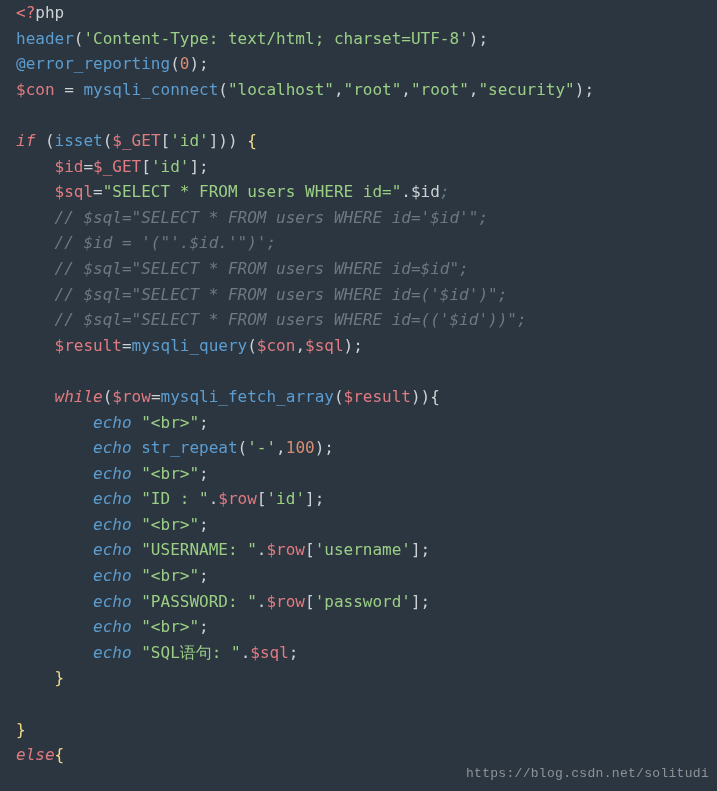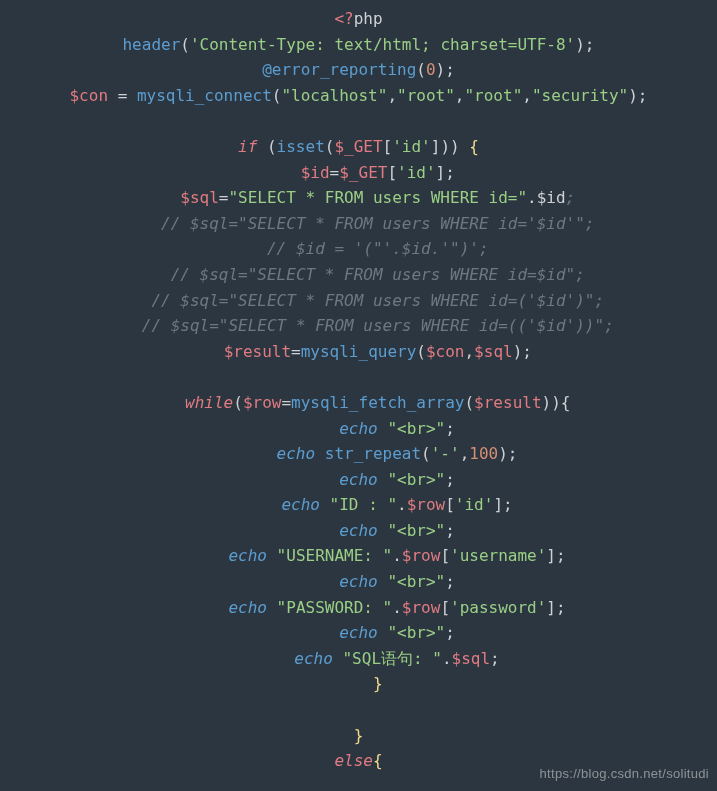--- a/index.html
+++ b/index.html
@@ -8,31 +8,30 @@
     background: #2c3640;
     color: #cdd1d4;
     font-family: "Consolas", "Menlo", "Courier New", monospace;
     font-size: 16px;
     line-height: 1.6;
     width: 717px;
     height: 791px;
     overflow: hidden;
   }
   pre.code {
-    margin: 6px;
+    margin: 0;
     padding: 0 16px;
     white-space: pre;
-    text-align: center;
   }
   .watermark {
     position: absolute;
     right: 8px;
     bottom: 6px;
     color: rgba(220,220,220,0.55);
-    font-family: Liberation Sans, sans-serif;
+    font-family: Liberation Mono, monospace;
     font-size: 13px;
     letter-spacing: 0.3px;
   }
   
   .tag   { color:#e07b81; }        
   .kw    { color:#e07b81; font-style: italic; } 
   .plain { color:#cdd1d4; }
   .func  { color:#5c9dd0; }        
   .echo  { color:#5c9dd0; font-style: italic; }
   .str   { color:#9acf85; }        

